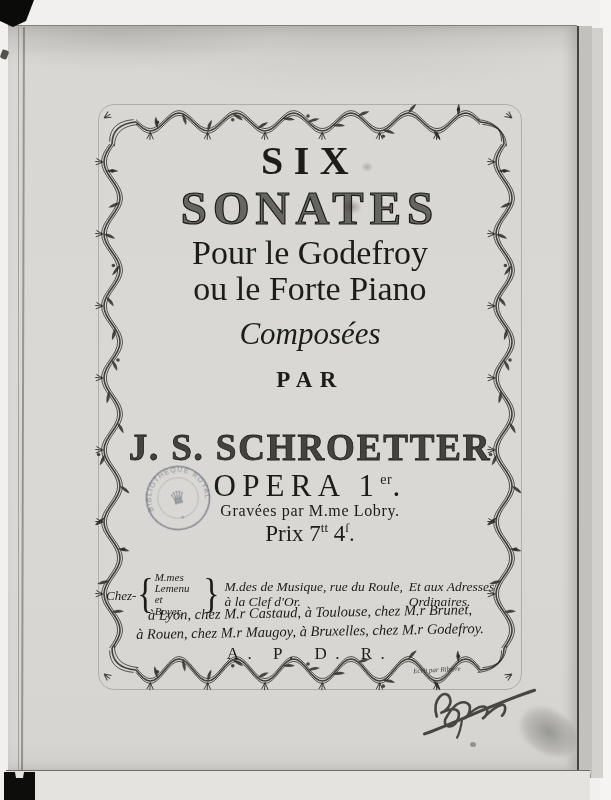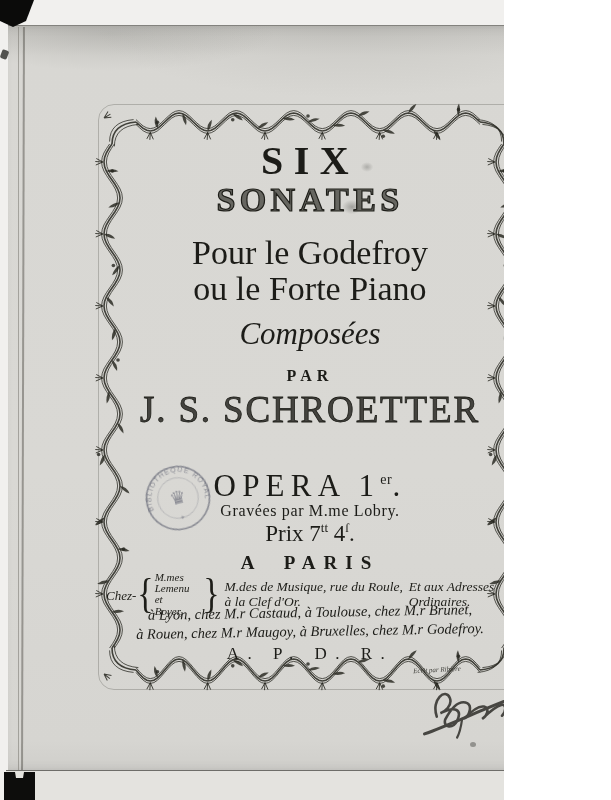--- a/index.html
+++ b/index.html
@@ -1,16 +1,16 @@
 <!DOCTYPE html>
 <html><head>
 <meta charset="utf-8">
 <style>
   html,body{margin:0;padding:0;background:#ffffff;}
-  .scene{position:relative;width:504px;height:800px;overflow:hidden;
+  .scene{position:relative;width:611px;height:800px;overflow:hidden;
          background:#f1f0ee;font-family:"Liberation Serif",serif;}
   
   .bg-right{position:absolute;left:600px;top:0;width:11px;height:800px;background:#f5f4f2;}
   .page-stack-outer{position:absolute;left:590px;top:28px;width:12px;height:750px;
          background:#d2d1cd;border-left:1px solid #8c8c88;}
   .page-stack-inner{position:absolute;left:577px;top:26px;width:13px;height:748px;
          background:#c2c1bd;border-left:2px solid #45443f;}
   .page{position:absolute;left:8px;top:25px;width:569px;height:745px;
         background:
           radial-gradient(14px 10px at 344px 181px, rgba(40,40,36,.32), transparent 72%),
@@ -27,27 +27,27 @@
         clip-path:polygon(0 0,34px 0,26px 21px,13px 27px,0 21px);}
   .black-mark-tl{position:absolute;left:1px;top:50px;width:7px;height:9px;background:#2a2a27;
         transform:rotate(20deg);border-radius:2px;opacity:.8;}
   .black-wedge-bl{position:absolute;left:4px;top:772px;width:31px;height:28px;background:#0d0d0c;
         clip-path:polygon(0 0,11px 0,12px 6px,19px 6px,20px 0,100% 0,100% 100%,0 100%);}
   
   .vine-svg{position:absolute;left:90px;top:96px;width:440px;height:600px;}
   
   .t{position:absolute;left:95px;width:430px;text-align:center;color:#1c1c18;}
   .six{top:137px;font-size:40px;letter-spacing:.26em;font-weight:bold;}
-  .sonates{top:181px;font-size:34px;letter-spacing:.13em;font-weight:bold;
+  .sonates{top:181px;font-size:47px;letter-spacing:.13em;font-weight:bold;
            color:rgba(32,32,26,.62);-webkit-text-stroke:1.2px #1d1d18;}
   .clav{top:234px;font-size:34px;}
   .forte{top:270px;font-size:34px;}
   .comp{top:316px;font-size:31px;font-style:italic;}
-  .par{top:367px;font-size:16px;letter-spacing:.32em;font-weight:bold;}
-  .schroetter{top:388px;font-size:37px;letter-spacing:.05em;font-weight:normal;
+  .par{top:367px;font-size:23px;letter-spacing:.32em;font-weight:bold;}
+  .schroetter{top:426px;font-size:37px;letter-spacing:.05em;font-weight:bold;
            color:rgba(30,30,25,.8);-webkit-text-stroke:.8px #1d1d18;}
   .opera{top:468px;font-size:31px;letter-spacing:.2em;}
   .opera .sup{font-size:14px;position:relative;top:-12px;letter-spacing:.05em;}
   .gravees{top:502px;font-size:16px;letter-spacing:.04em;}
   .prix{top:521px;font-size:23px;}
   .prix .sup{font-size:13px;position:relative;top:-9px;}
   .aparis{top:552px;font-size:19px;font-weight:bold;letter-spacing:.42em;word-spacing:.5em;}
   .chez-row{position:absolute;left:106px;top:570px;width:410px;display:flex;align-items:center;
             color:#1d1d18;font-style:italic;}
   .chez-word{font-size:13px;margin-top:6px;text-align:center;}
@@ -225,21 +225,20 @@
   <div class="t six">SIX</div>
   <div class="t sonates">SONATES</div>
   <div class="t clav">Pour le Godefroy</div>
   <div class="t comp">Composées</div>
   <div class="t forte">ou le Forte Piano</div>
   <div class="t par">PAR</div>
   <div class="t schroetter">J. S. SCHROETTER</div>
   <div class="t opera"><span>OPERA 1</span><span class="sup">er</span><span>.</span></div>
   <div class="t gravees">Gravées par M.me Lobry.</div>
   <div class="t prix"><span>Prix</span>&nbsp;<span>7</span><span class="sup">tt</span>&nbsp;<span>4</span><span class="sup">ſ</span><span>.</span></div>
-  <div class="t aparis">A PARIS</div>
 
   <div class="chez-row">
     <span class="chez-word">Chez-</span>
     <span class="brace">{</span>
     <span class="pub-stack">
       <span>M.mes Lemenu</span>
       <span>et</span>
       <span>Boyer,</span>
     </span>
     <span class="brace">}</span>

